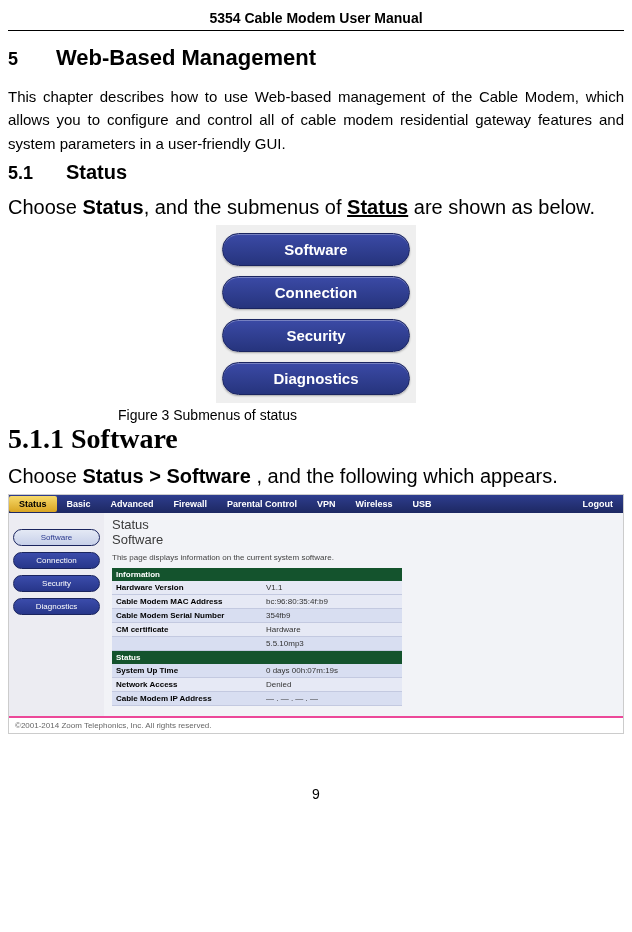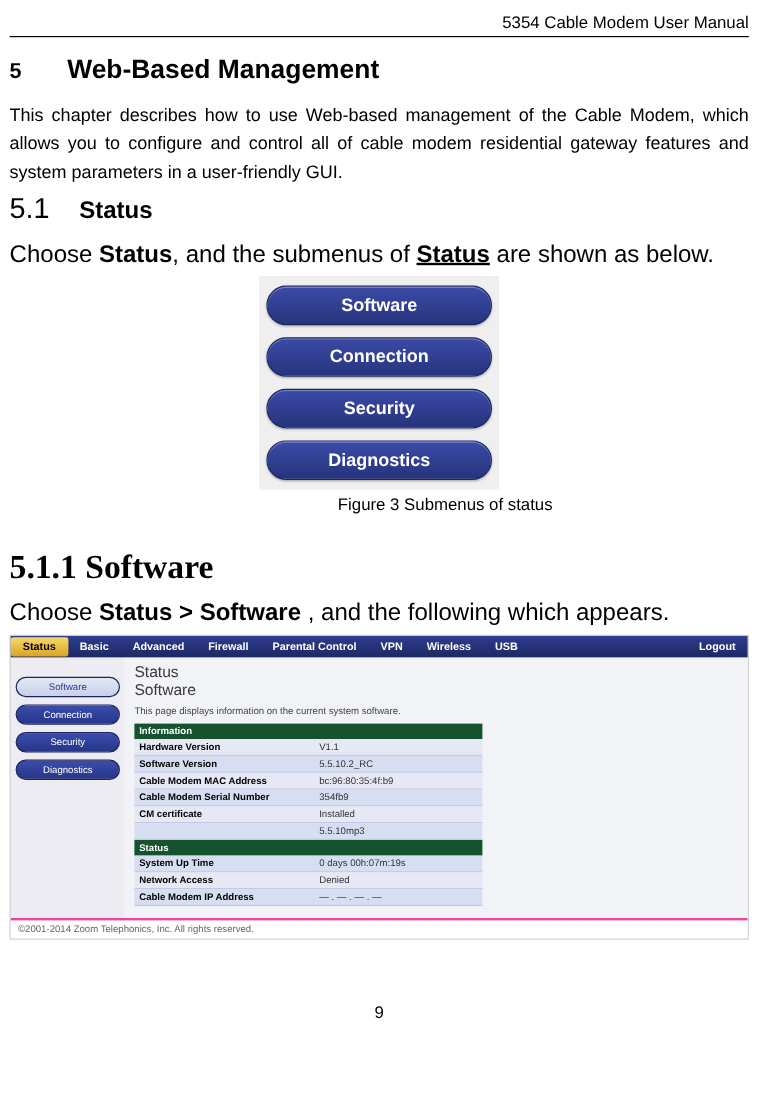--- a/index.html
+++ b/index.html
@@ -8,23 +8,23 @@
       height: 932px;
       font-family: Arial, sans-serif;
       background: #fff;
       color: #000;
       font-size: 14px;
     }
     .page {
       padding: 10px 8px 0 8px;
     }
     .header-title {
-      text-align: right;
+      text-align: center;
       font-size: 14px;
-      font-weight: normal;
+      font-weight: bold;
       padding-bottom: 4px;
       border-bottom: 1px solid #000;
     }
     .h1-row {
       display: flex;
       align-items: baseline;
       margin-top: 14px;
       margin-bottom: 14px;
     }
     .h1-num {
@@ -41,22 +41,22 @@
       line-height: 1.55;
       text-align: justify;
       margin-bottom: 6px;
     }
     .h2-row {
       display: flex;
       align-items: baseline;
       margin-bottom: 12px;
     }
     .h2-num {
-      font-size: 24px;
-      font-weight: normal;
+      font-size: 18px;
+      font-weight: bold;
       width: 58px;
     }
     .h2-title {
       font-size: 20px;
       font-weight: bold;
     }
     .line {
       font-size: 20px;
       margin-bottom: 6px;
     }
@@ -77,23 +77,22 @@
       font-weight: bold;
       font-size: 15px;
       border-radius: 18px;
       padding: 7px 0;
       margin-bottom: 10px;
       border: 1px solid #1b2560;
       box-shadow: inset 0 1px 0 rgba(255,255,255,.3), 0 1px 2px rgba(0,0,0,.3);
     }
     .sub-btn:last-child { margin-bottom: 2px; }
     .figure-caption {
-      text-align: center;
+      text-align: left;
       font-size: 14px;
-      margin-bottom: 30px;
       margin-top: 2px;
       padding-left: 110px;
     }
     .h3-title {
       font-family: "Times New Roman", serif;
       font-size: 28px;
       font-weight: bold;
       margin-bottom: 10px;
     }
 
@@ -255,35 +254,31 @@
       <div class="sw-main">
         <div class="sw-crumb">Status</div>
         <div class="sw-sub">Software</div>
         <div class="sw-desc">This page displays information on the current system software.</div>
         <div class="sw-table">
           <div class="sec-head">Information</div>
           <div class="row alt">
               <div class="lbl">Hardware Version</div>
               <div class="val">V1.1</div>
             </div>
-          <div class="row">
-              <div class="lbl">Software Version</div>
-              <div class="val">5.5.10.2_RC</div>
-            </div>
           <div class="row alt">
               <div class="lbl">Cable Modem MAC Address</div>
               <div class="val">bc:96:80:35:4f:b9</div>
             </div>
           <div class="row">
               <div class="lbl">Cable Modem Serial Number</div>
               <div class="val">354fb9</div>
             </div>
           <div class="row alt">
               <div class="lbl">CM certificate</div>
-              <div class="val">Installed</div>
+              <div class="val">Hardware</div>
             </div>
           <div class="row">
               <div class="lbl"></div>
               <div class="val">5.5.10mp3</div>
             </div>
           <div class="sec-head">Status</div>
           <div class="row">
               <div class="lbl">System Up Time</div>
               <div class="val">0 days 00h:07m:19s</div>
             </div>

